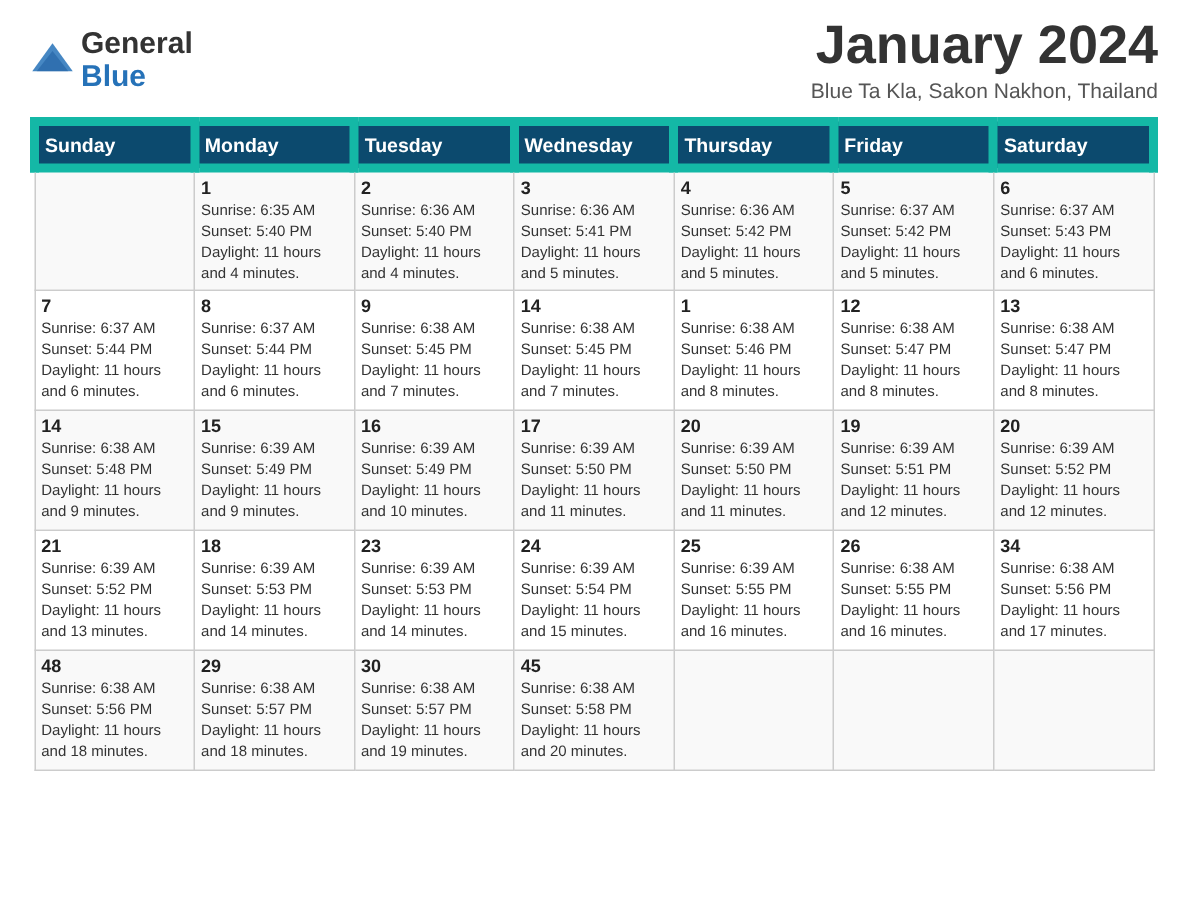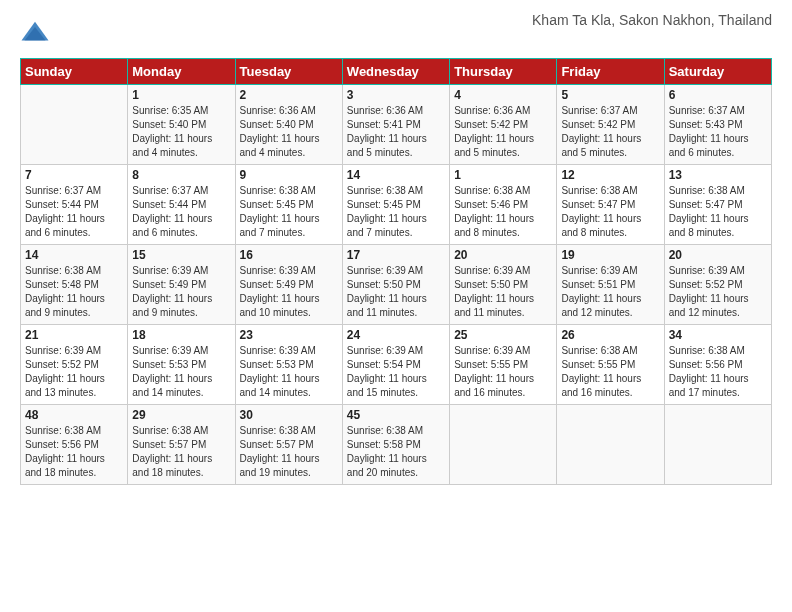--- a/index.html
+++ b/index.html
@@ -48,27 +48,27 @@
       font-size: 14px;
       color: #555;
       margin-top: 2px;
     }
     table {
       width: 100%;
       border-collapse: collapse;
       table-layout: fixed;
     }
     thead tr th {
-      background-color: #b91c1c;
+      background-color: #0c4a6e;
       color: #fff;
       font-size: 13px;
       font-weight: bold;
       padding: 5px 4px;
       text-align: left;
-      border: 1px solid #14b8a6;
+      border: 6px solid #14b8a6;
     }
     tbody tr td {
       border: 1px solid #ccc;
       vertical-align: top;
       padding: 3px 4px;
       font-size: 10.5px;
       color: #333;
       height: 80px;
     }
     .day-num {
@@ -94,23 +94,28 @@
   </style>
 </head>
 <body>
 
 <div class="header-area">
   <div class="logo">
     <svg class="logo-icon" viewBox="0 0 40 40">
       <polygon points="20,5 38,30 2,30" fill="#2672b8" opacity="0.85"></polygon>
       <polygon points="20,12 34,30 6,30" fill="#1a5a9e" opacity="0.5"></polygon>
     </svg>
+    <div class="logo-text">
+      <span class="general">General</span>
+      <span class="blue">Blue</span>
+    </div>
   </div>
   <div class="title-area">
-    <div class="subtitle">Kham Ta Kla, Sakon Nakhon, Thailand</div>
+    <div class="month-title">January 2024</div>
+    <div class="subtitle">Blue Ta Kla, Sakon Nakhon, Thailand</div>
   </div>
 </div>
 
 <table>
   <thead>
     <tr>
     <th>Sunday</th>
         <th>Monday</th>
         <th>Tuesday</th>
         <th>Wednesday</th>

